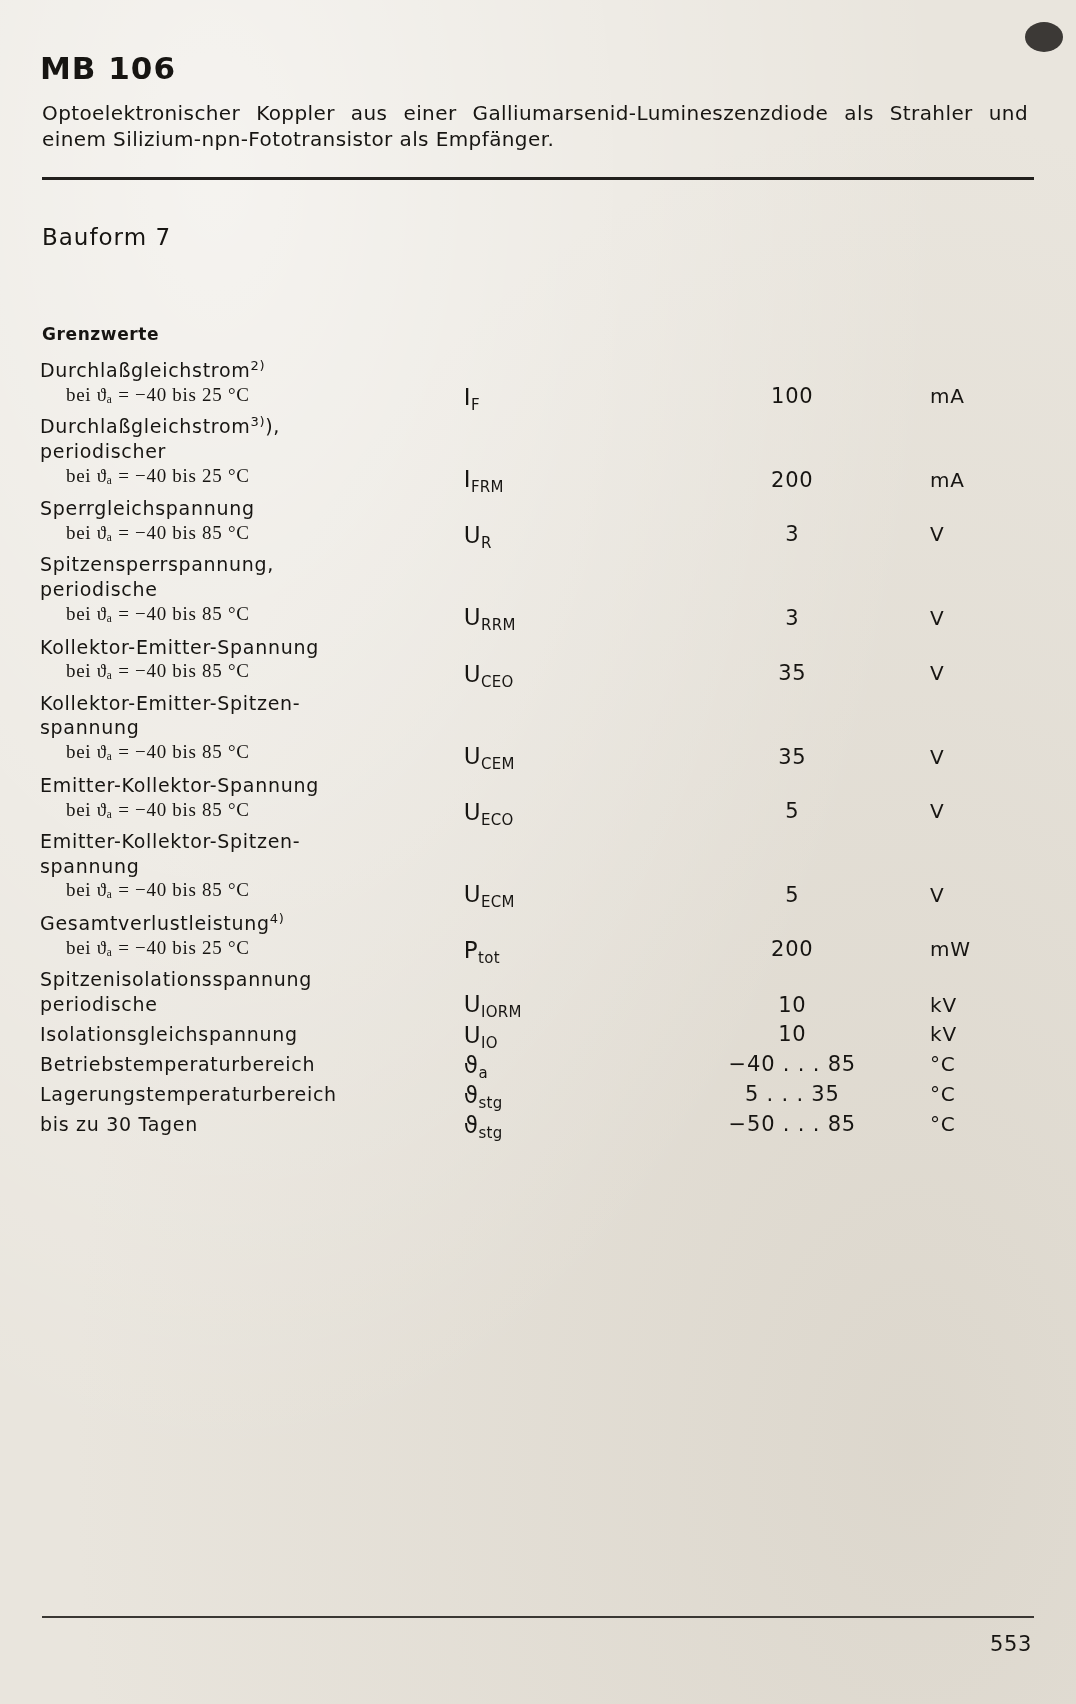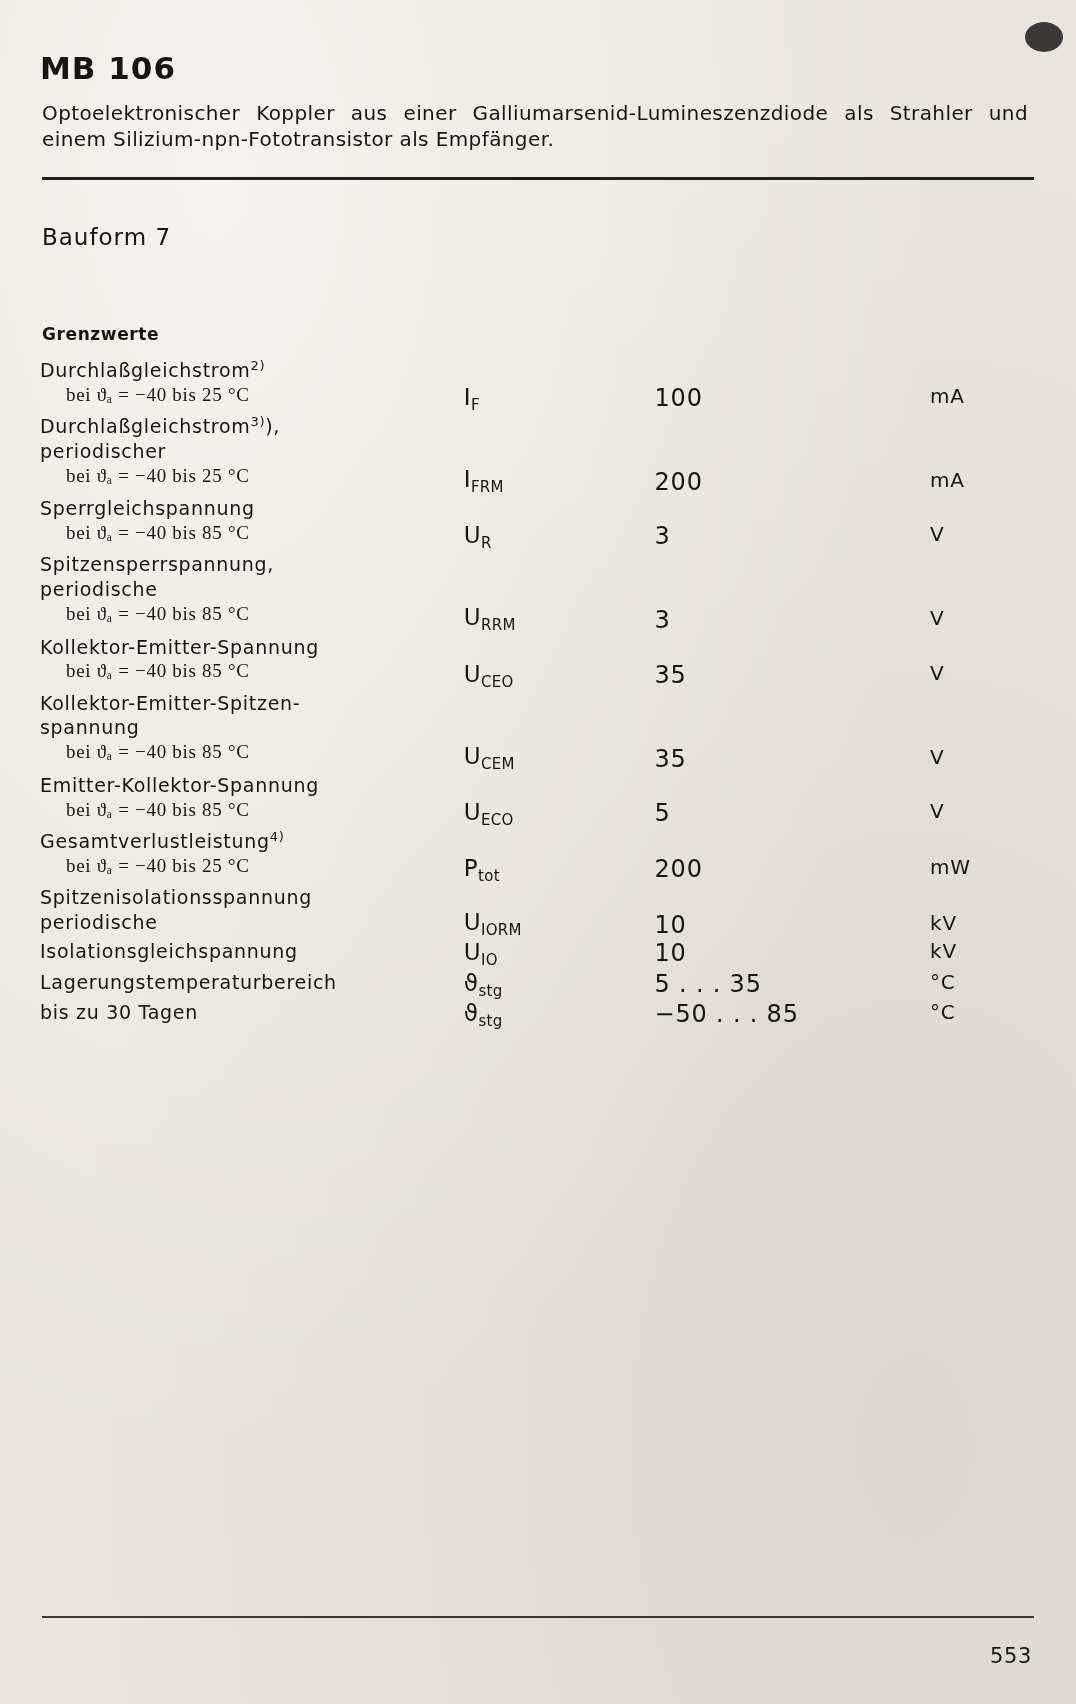--- a/index.html
+++ b/index.html
@@ -109,22 +109,22 @@
     white-space: nowrap;
   }
   .sym .sub {
     font-size: 15px;
     vertical-align: sub;
     letter-spacing: 0.3px;
   }
   .sym .big { font-size: 23px; }
 
   .val {
-    font-size: 24px;
-    text-align: left;
+    font-size: 21px;
+    text-align: center;
     padding-top: 14px;
     letter-spacing: 0.8px;
     white-space: nowrap;
   }
   .unit {
     font-size: 20px;
     text-align: left;
     padding-top: 14px;
     padding-left: 22px;
     letter-spacing: 0.8px;
@@ -139,21 +139,21 @@
     position: absolute;
     left: 42px;
     right: 42px;
     bottom: 78px;
     border: 0;
     border-top: 2px solid #3a3733;
   }
   .page-number {
     position: absolute;
     right: 44px;
-    bottom: 36px;
+    bottom: 48px;
     font-size: 21px;
     letter-spacing: 0.6px;
   }
 </style>
 </head>
 <body>
 
 <div class="page">
 
   <div class="corner-dot"></div>
@@ -259,20 +259,32 @@
             <div class="desc">
               <span>Emitter-Kollektor-Spannung</span>
               <span class="ind">bei ϑₐ = −40 bis 85 °C</span>
             </div>
           </td>
           <td class="sym"><span class="big">U</span><span class="sub">ECO</span></td>
           <td class="val">5</td>
           <td class="unit">V</td>
         </tr>
 
+        <tr class="valign-mid">
+          <td class="row-block">
+            <div class="desc">
+              <span>Emitter-Kollektor-Spitzen-</span>
+              <span style="display:block">spannung</span>
+              <span class="ind">bei ϑₐ = −40 bis 85 °C</span>
+            </div>
+          </td>
+          <td class="sym" style="padding-top:52px"><span class="big">U</span><span class="sub">ECM</span></td>
+          <td class="val" style="padding-top:54px">5</td>
+          <td class="unit" style="padding-top:54px">V</td>
+        </tr>
 
         <tr class="valign-mid">
           <td class="row-block">
             <div class="desc">
               <span>Gesamtverlustleistung</span><span class="sup">4)</span>
               <span class="ind">bei ϑₐ = −40 bis 25 °C</span>
             </div>
           </td>
           <td class="sym"><span class="big">P</span><span class="sub">tot</span></td>
           <td class="val">200</td>
@@ -293,20 +305,28 @@
 
         <tr>
           <td class="row-block">
             <div class="desc"><span>Isolationsgleichspannung</span></div>
           </td>
           <td class="sym"><span class="big">U</span><span class="sub">IO</span></td>
           <td class="val">10</td>
           <td class="unit">kV</td>
         </tr>
 
+        <tr>
+          <td class="row-block">
+            <div class="desc"><span>Betriebstemperaturbereich</span></div>
+          </td>
+          <td class="sym"><span class="big">ϑ</span><span class="sub">a</span></td>
+          <td class="val">−40 . . . 85</td>
+          <td class="unit">°C</td>
+        </tr>
 
         <tr>
           <td class="row-block">
             <div class="desc"><span>Lagerungstemperaturbereich</span></div>
           </td>
           <td class="sym"><span class="big">ϑ</span><span class="sub">stg</span></td>
           <td class="val">5 . . . 35</td>
           <td class="unit">°C</td>
         </tr>
 

